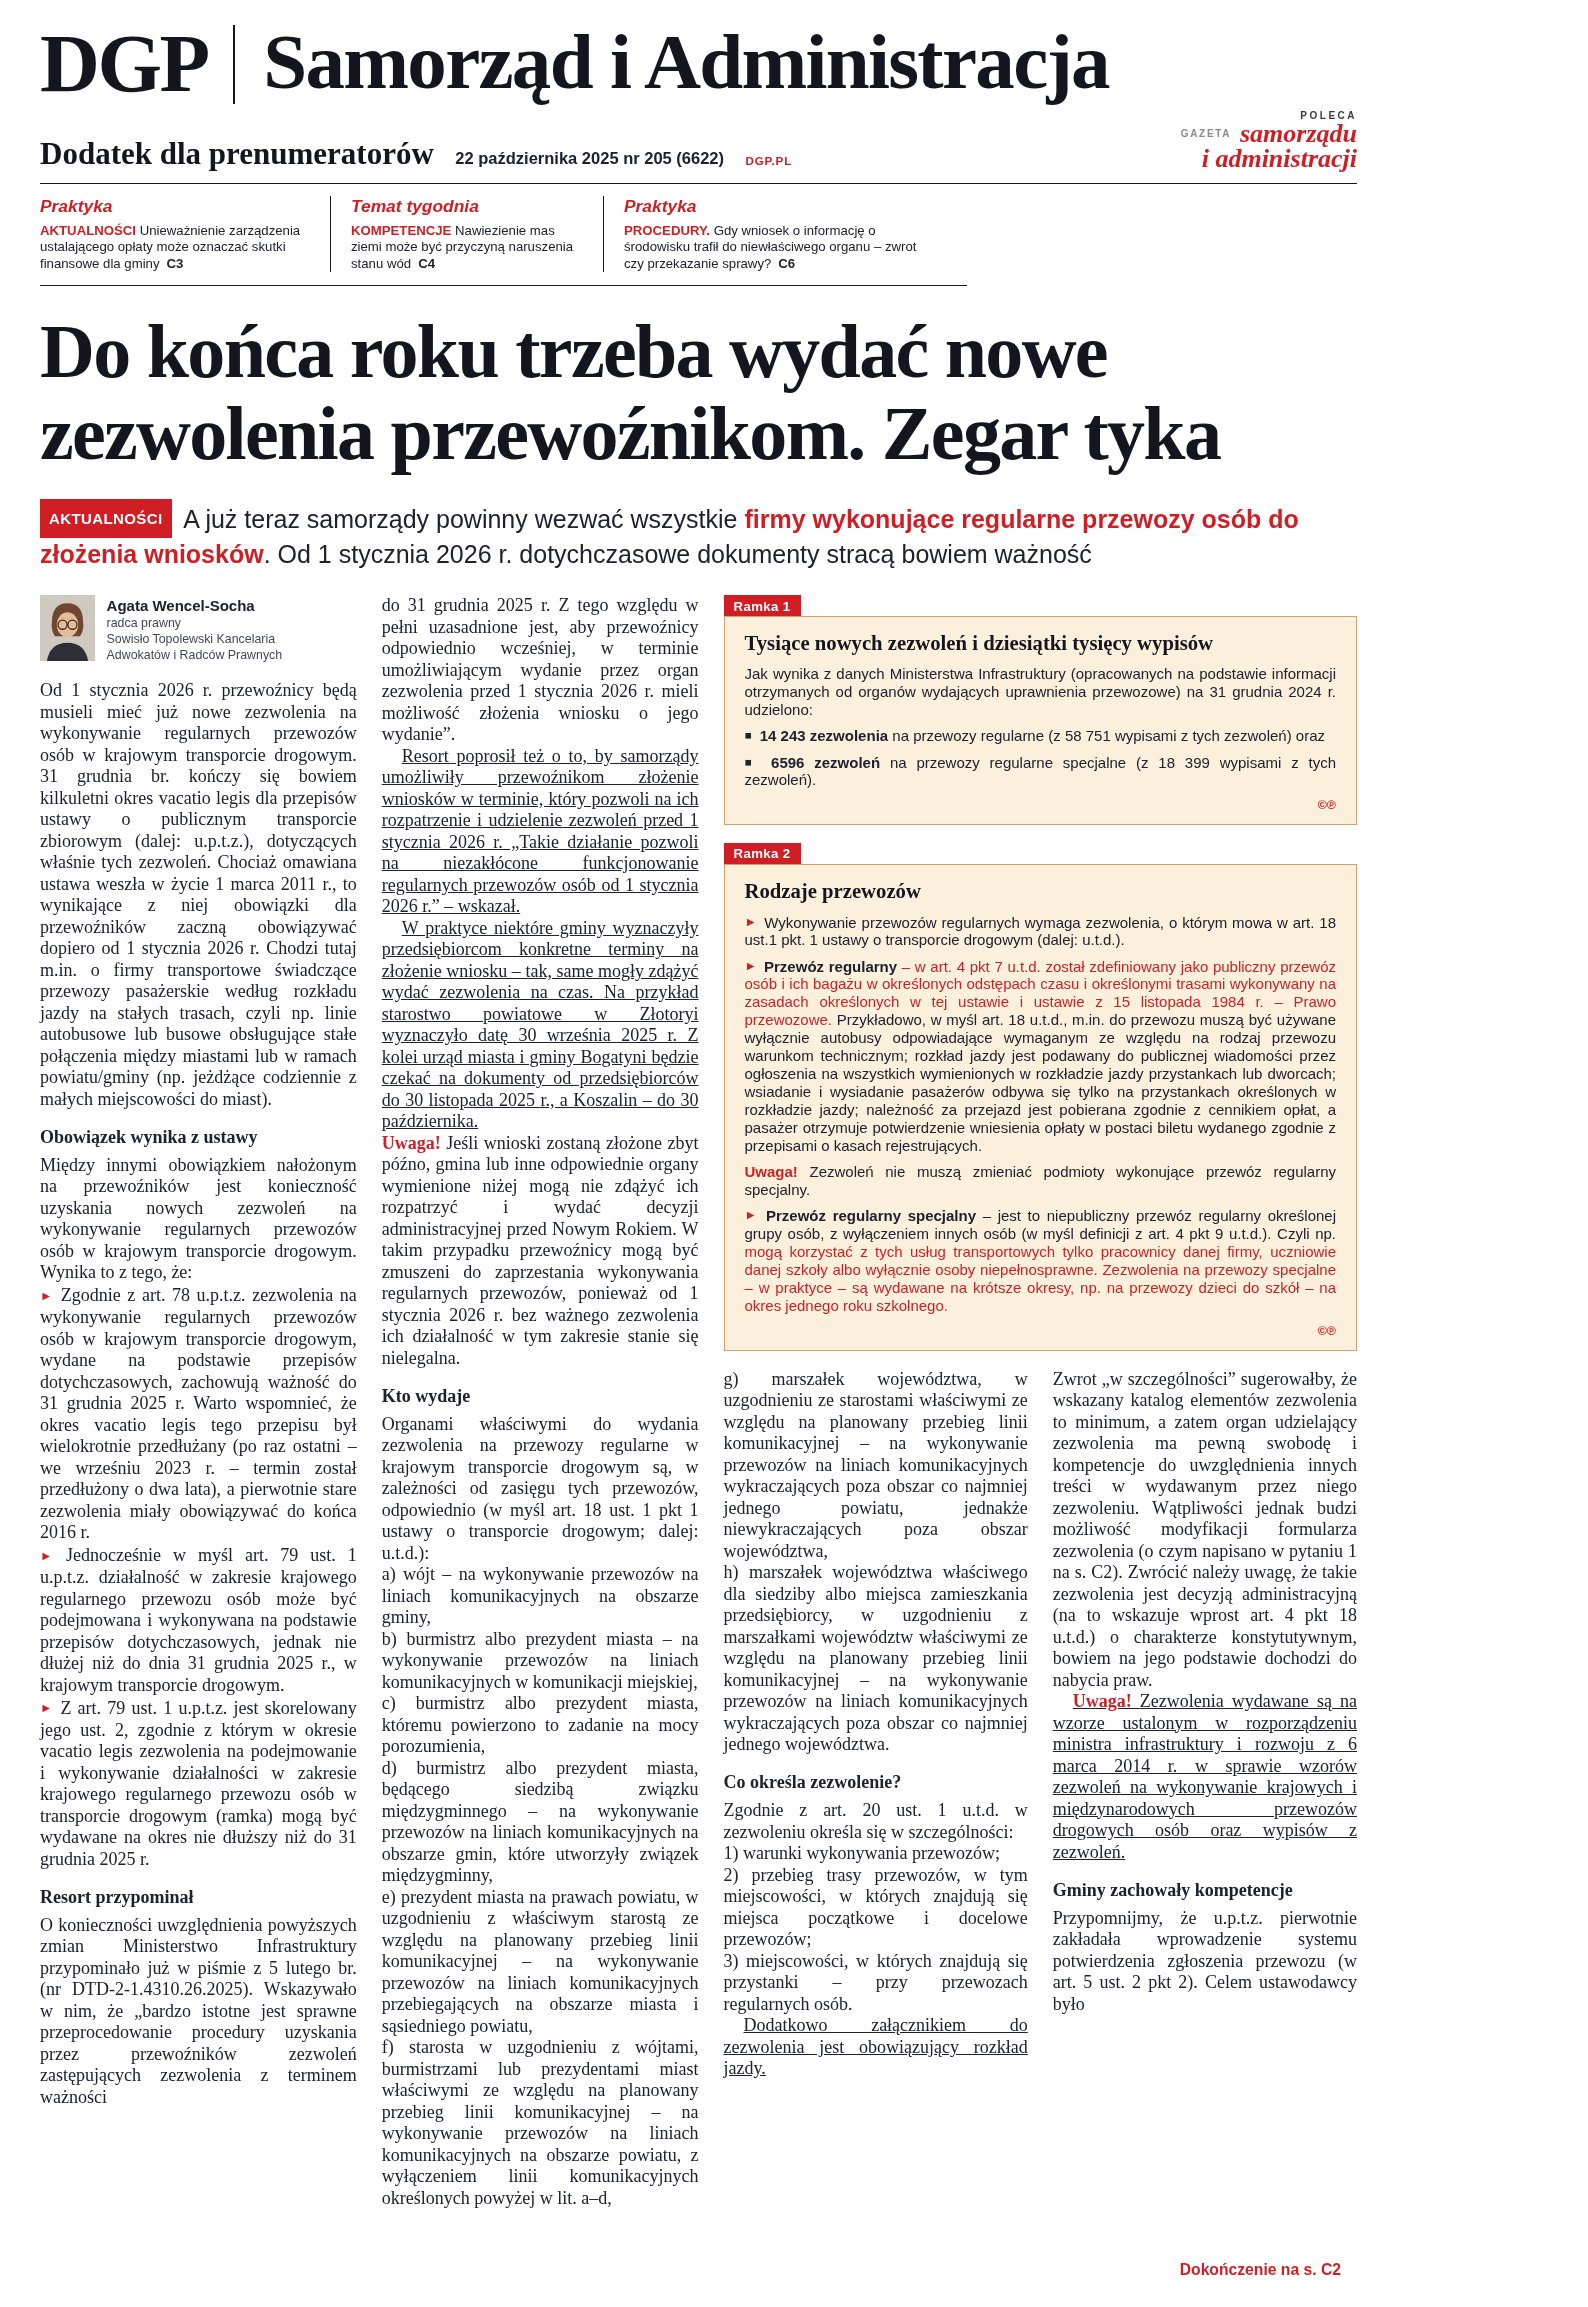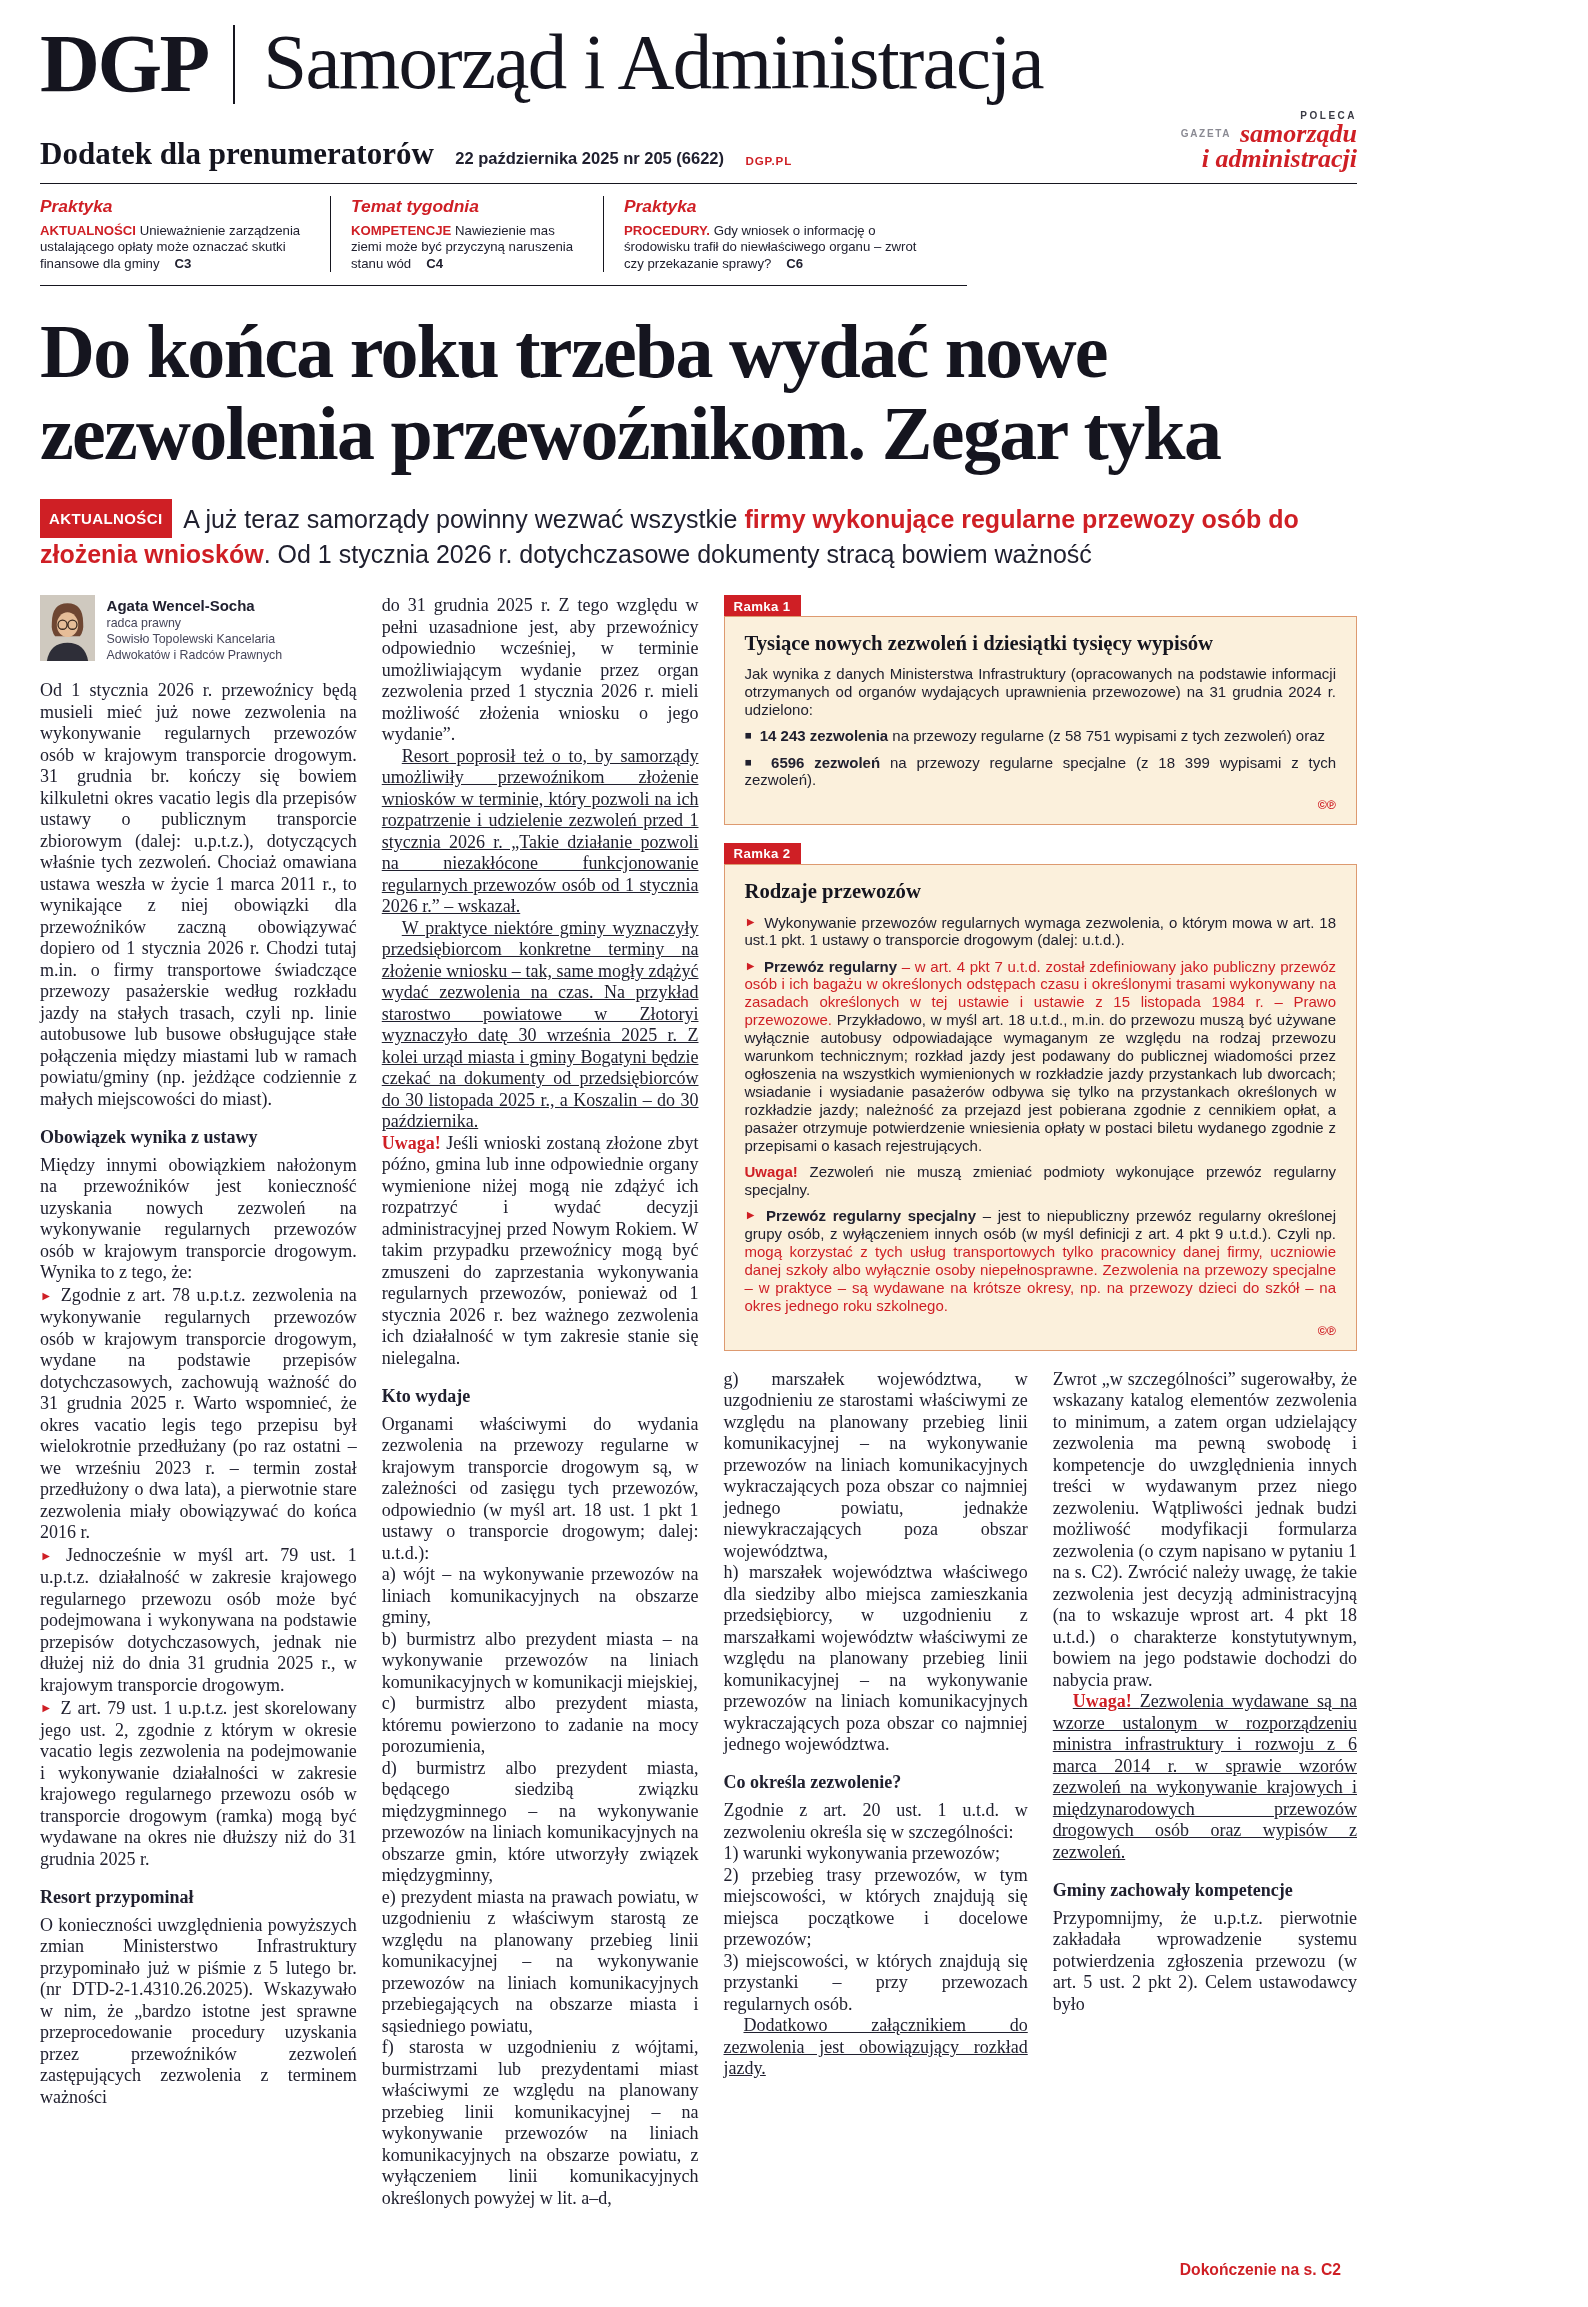--- a/index.html
+++ b/index.html
@@ -11,21 +11,21 @@
   *{margin:0;padding:0;box-sizing:border-box;}
   body{width:1589px;height:2307px;overflow:hidden;background:#fff;color:var(--ink);
        font-family:"Liberation Sans",sans-serif;}
   .page{width:1397px;height:2307px;padding:21.5px 40px 33px;position:relative;background:#fff;}
 
   
   .mast-row{display:flex;align-items:flex-start;}
   .mast-logo{font-family:"Liberation Serif",serif;font-weight:bold;font-size:83px;line-height:1;
              letter-spacing:-2.5px;color:#15151f;}
   .mast-sep{width:2.5px;height:79px;background:#15151f;margin:3.3px 28px 0 25px;}
-  .mast-title{font-family:"Liberation Serif",serif;font-weight:normal;font-size:79px;line-height:1;
+  .mast-title{font-family:"Liberation Serif",serif;font-weight:bold;font-size:79px;line-height:1;
               letter-spacing:-1.7px;color:#15151f;white-space:nowrap;}
   .dateline{display:flex;align-items:flex-end;gap:21.5px;margin-top:5px;padding-bottom:11.6px;
             border-bottom:0.8px solid #16161f;}
   .subtitle{font-family:"Liberation Serif",serif;font-weight:bold;font-size:31px;color:#15151f;}
   .issue-date{font-weight:bold;font-size:16.5px;padding-bottom:3.3px;text-align:right;}
   .site-label{font-weight:bold;font-size:11.6px;color:var(--accent);padding-bottom:5px;letter-spacing:0.8px;}
   .brand-block{margin-left:auto;text-align:right;}
   .poleca{font-size:10px;font-weight:bold;letter-spacing:2.5px;color:#3a3a44;margin-bottom:1.7px;}
   .brand-row{white-space:nowrap;}
   .brand-gazeta{font-size:10px;letter-spacing:1.7px;color:#8a8a93;font-weight:bold;vertical-align:5px;margin-right:5px;}
@@ -33,21 +33,21 @@
              font-size:26px;line-height:.95;color:var(--accent);}
 
   
   .teasers{display:grid;grid-template-columns:290px 273px 356px;padding:11.6px 0 13.2px;
            border-bottom:0.8px solid #16161f;width:927px;}
   .teaser{padding-right:20px;}
   .teaser + .teaser{border-left:0.8px solid #16161f;padding-left:20px;}
   .teaser-section{color:var(--accent);font-weight:bold;font-size:17.4px;margin-bottom:5.8px;font-style:italic;}
   .teaser-text{font-size:13.2px;line-height:16.5px;color:var(--ink);}
   .kicker{color:var(--accent);font-weight:bold;}
-  .pageref{font-weight:bold;white-space:nowrap;margin-left:15px;}
+  .pageref{font-weight:bold;white-space:nowrap;margin-left:7px;}
 
   
   .headline{font-family:"Liberation Serif",serif;font-weight:bold;font-size:76px;line-height:1.07;
             letter-spacing:-1.7px;color:#15151f;margin:25px 0 25px;max-width:1539px;}
   .lead{font-size:25px;line-height:32px;color:var(--ink);margin-bottom:25px;max-width:1509px;}
   .lead-tag{display:inline-block;background:var(--accent);color:#fff;font-weight:bold;font-size:15px;
             padding:4.1px 9px 3.3px;margin-right:11.6px;vertical-align:4.1px;letter-spacing:0.4px;}
   .lead-red{color:var(--accent);font-weight:bold;}
 
   

